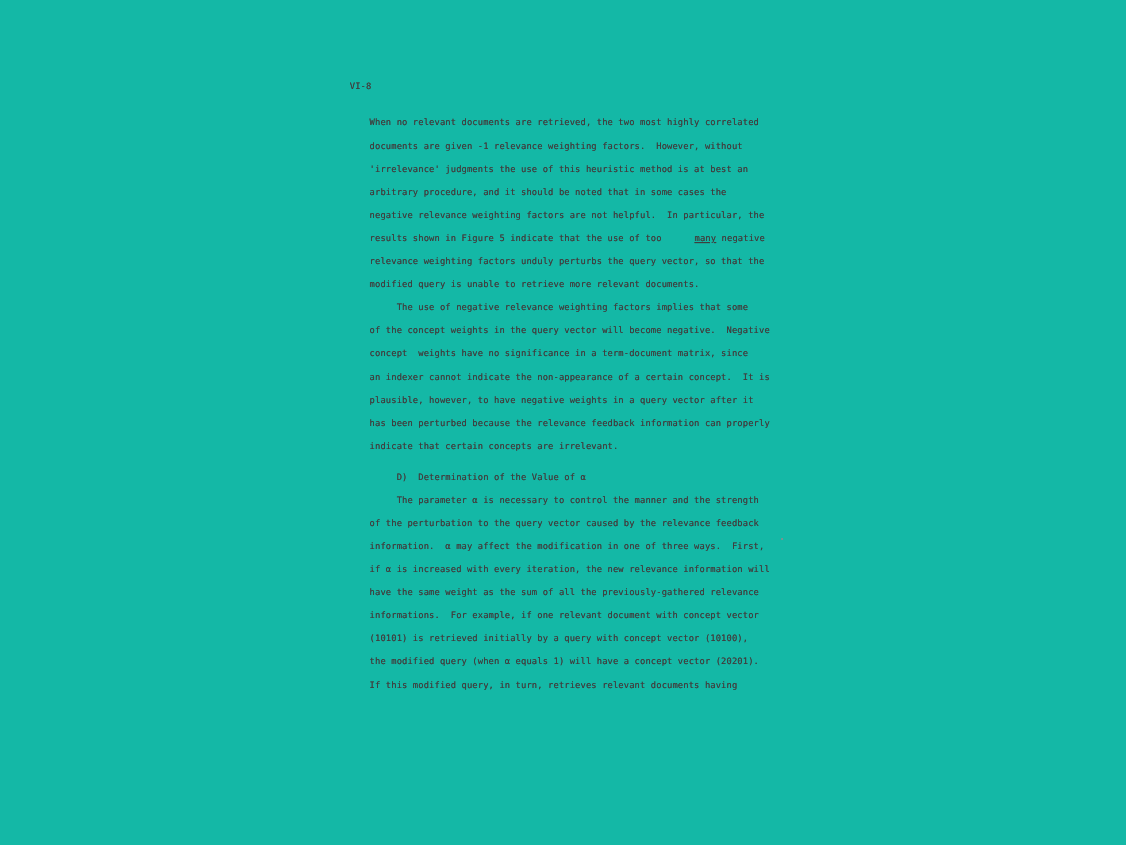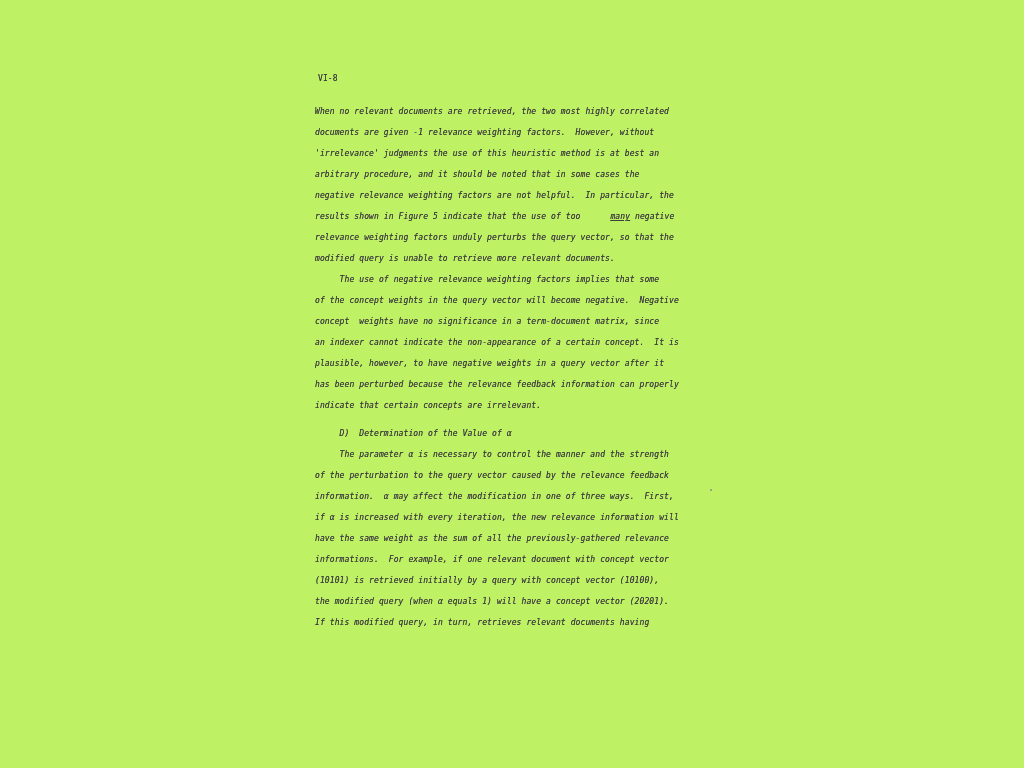--- a/index.html
+++ b/index.html
@@ -7,41 +7,40 @@
     width: 1024px;
     height: 768px;
     background: #ffffff;
     overflow: hidden;
     font-family: "DejaVu Sans Mono", "Liberation Mono", monospace;
   }
   .scan-page {
     position: relative;
     width: 1024px;
     height: 768px;
-    background: #bef264;
+    background: #14b8a6;
   }
   .typed {
     font-family: "DejaVu Sans Mono", "Liberation Mono", monospace;
     font-size: 8px;
     line-height: 21px;
     color: #3e3e3e;
     text-shadow: 0 0 0.6px rgba(70,70,70,0.85);
     white-space: pre;
     letter-spacing: 0.1px;
   }
   .page-number {
     position: absolute;
     left: 318px;
     top: 68px;
   }
   .text-block {
     position: absolute;
-    left: 315px;
+    left: 336px;
     top: 101px;
-    font-style: italic;
   }
   .text-block .line u {
     text-decoration: underline;
     text-underline-offset: 1px;
     margin-left: 25px;
   }
   .scan-speck {
     position: absolute;
     left: 710px;
     top: 489px;

